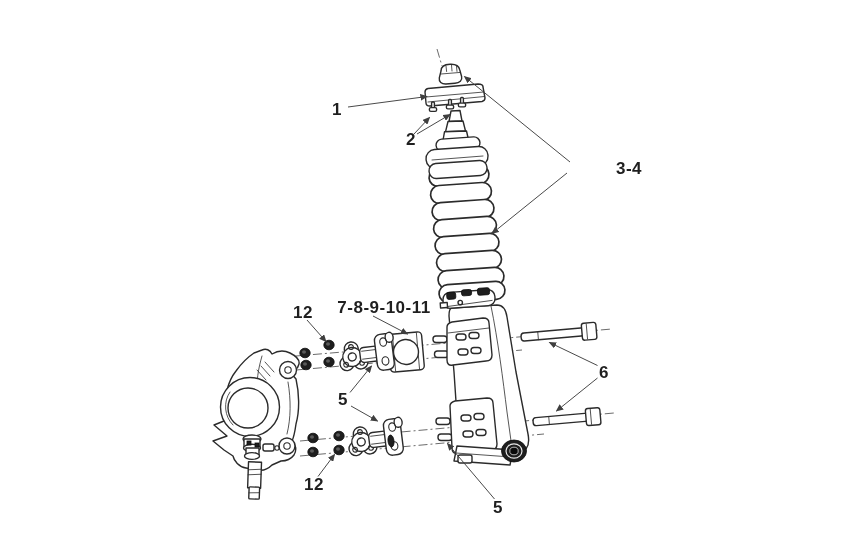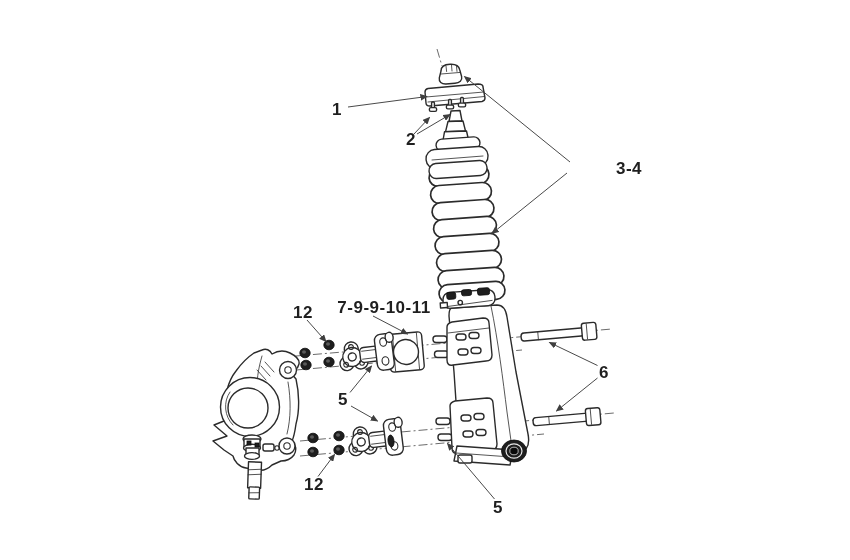--- a/index.html
+++ b/index.html
@@ -247,19 +247,19 @@
     <path class="ldr" d="M597.5,365.5 L549.5,342.5" marker-end="url(#ah)"></path>
     <path class="ldr" d="M597.5,378 L556.5,411" marker-end="url(#ah)"></path>
     <path class="ldr" d="M318,476.5 L334.5,454.5" marker-end="url(#ah)"></path>
     <path class="ldr" d="M494.5,499 L447.5,443.5" marker-end="url(#ah)"></path>
   </g>
 </svg>
 
   <div class="callout" style="left: 337px; top: 109px;">1</div>
   <div class="callout" style="left: 411px; top: 139px;">2</div>
   <div class="callout" style="left: 581px; top: 168px; margin-left: 48px;">3-4</div>
-  <div class="callout" style="left: 384px; top: 307px;">7-9-9-10-11</div>
+  <div class="callout" style="left: 384px; top: 307px;">7-8-9-10-11</div>
   <div class="callout" style="left: 303px; top: 312px;">12</div>
   <div class="callout" style="left: 343px; top: 399px;">5</div>
   <div class="callout" style="left: 604px; top: 372px;">6</div>
   <div class="callout" style="left: 314px; top: 484px;">12</div>
   <div class="callout" style="left: 498px; top: 507px;">5</div>
 </div>
 
 </body></html>

